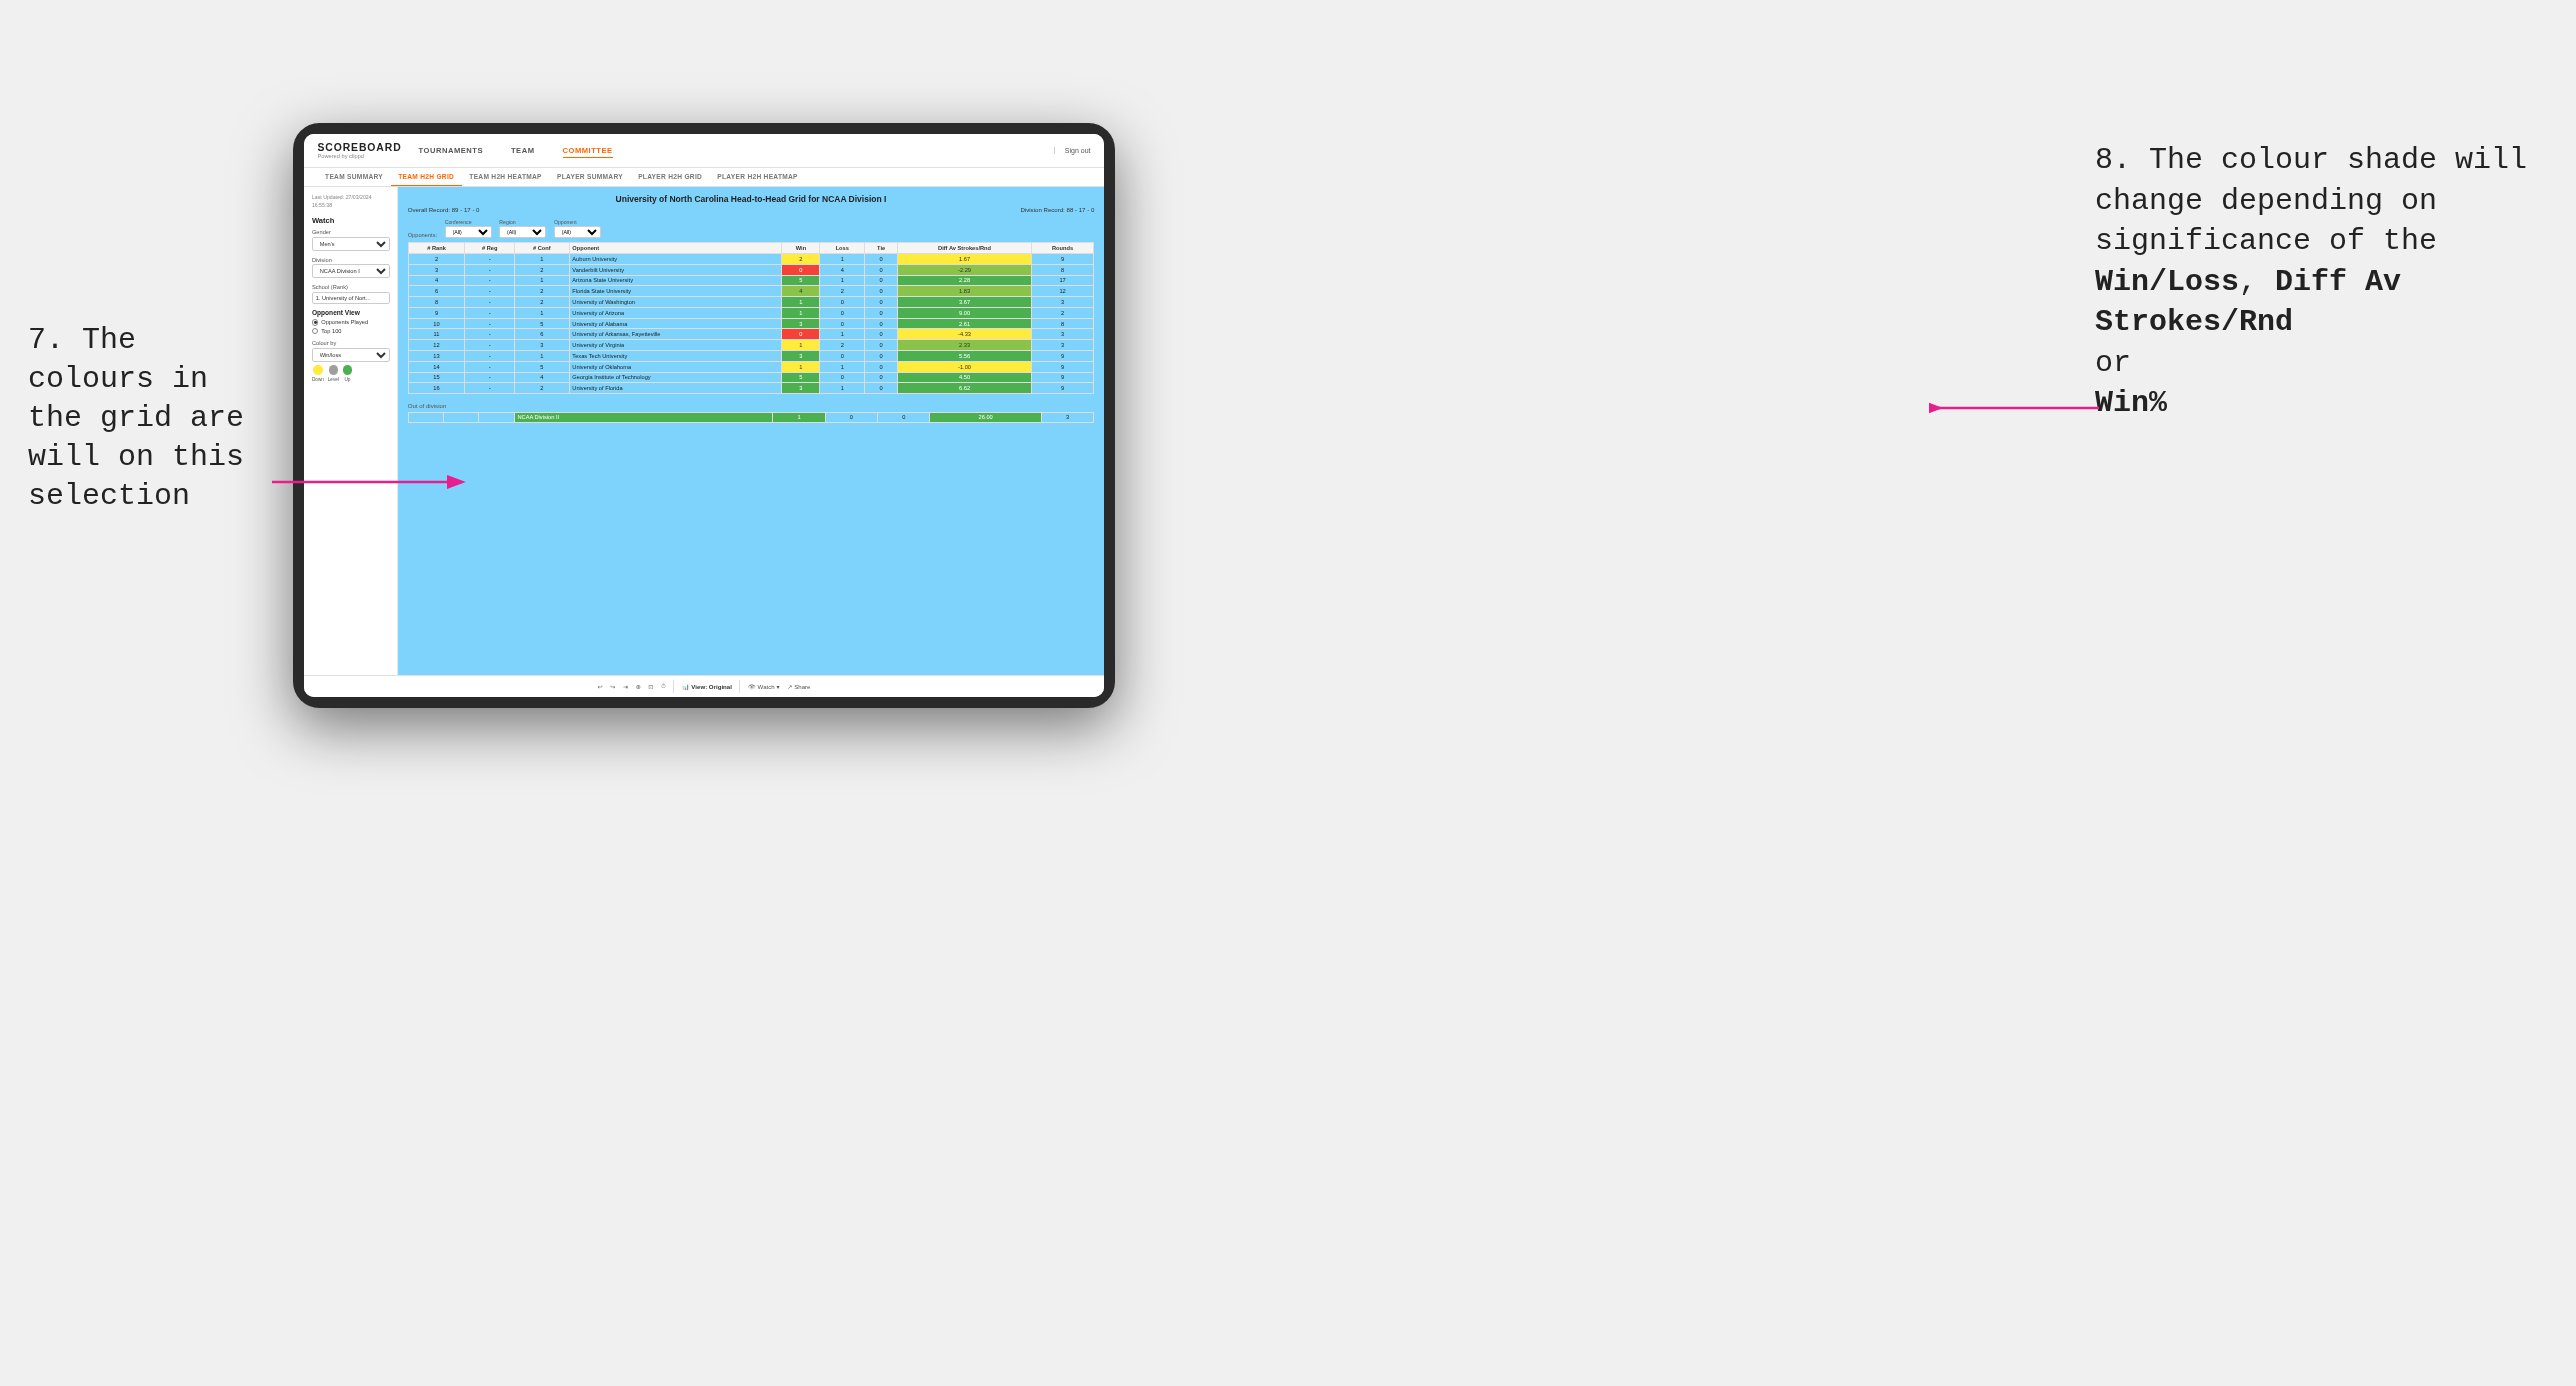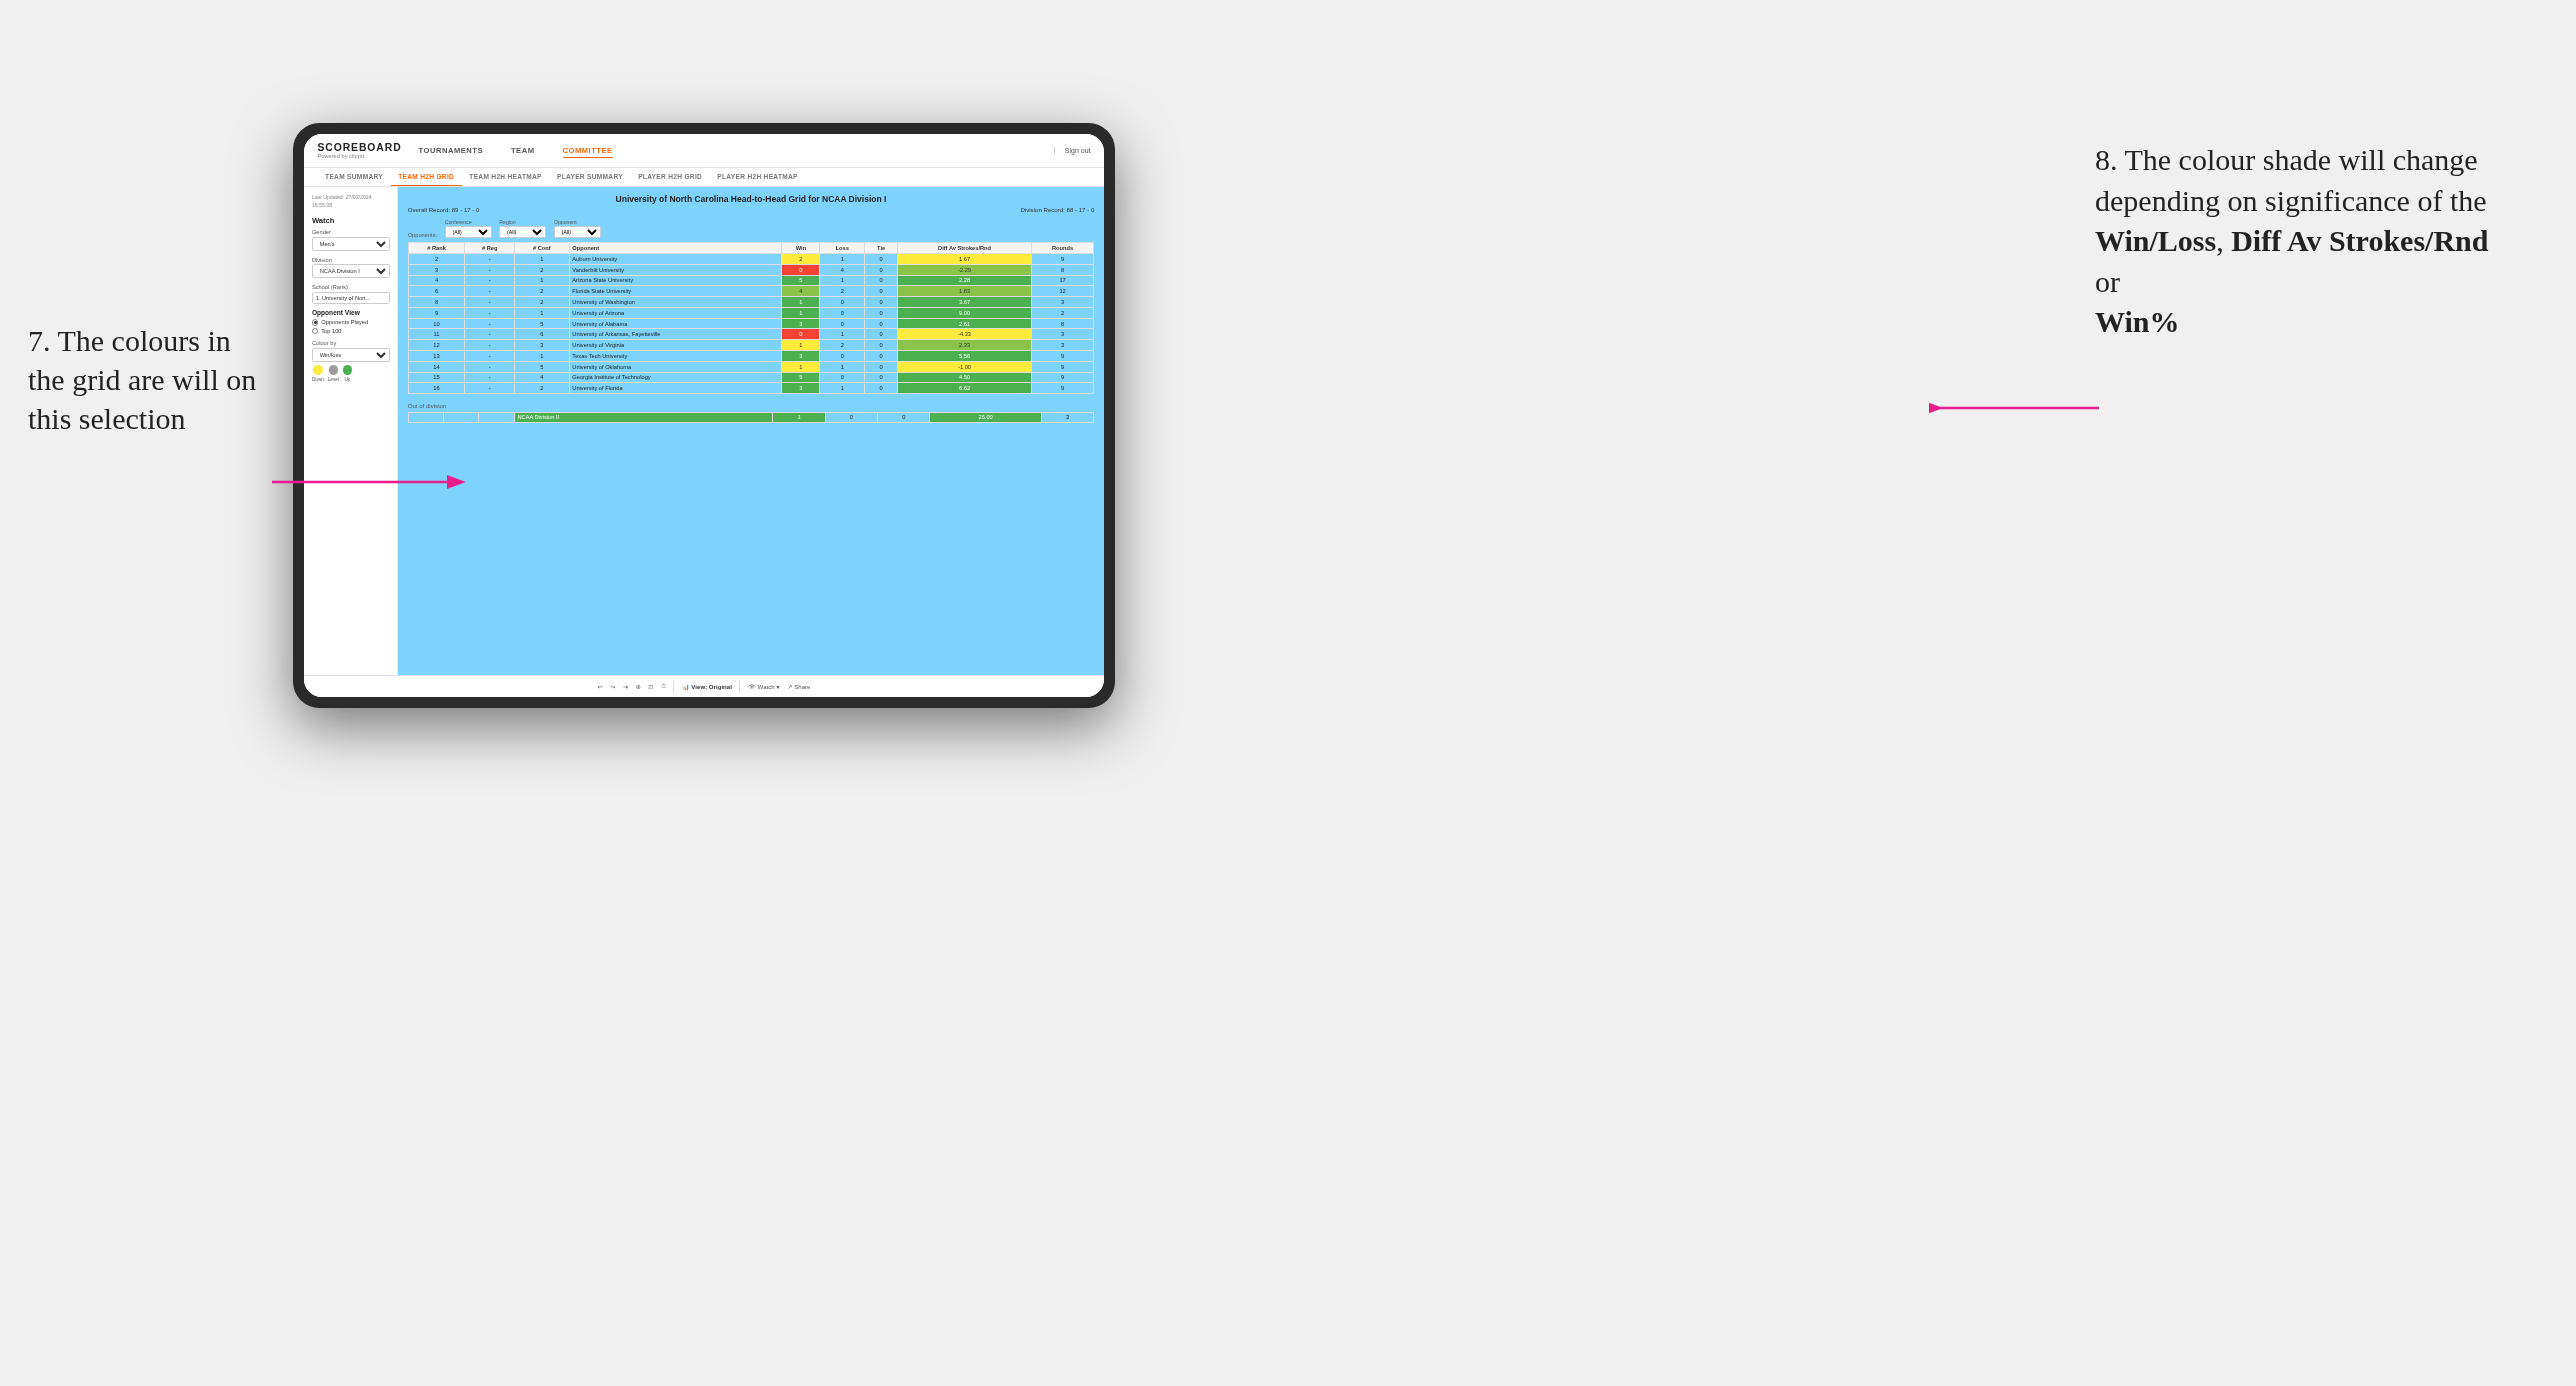--- a/index.html
+++ b/index.html
@@ -21,21 +21,21 @@
       height: 585px;
       background: #2a2a2a;
       border-radius: 26.4px;
       box-shadow: 0 19px 57px rgba(0,0,0,0.5);
       padding: 11.3px;
     }
     .tablet-screen {
       width: 100%;
       height: 100%;
       background: #fff;
-      border-radius: 18px;
+      border-radius: 10px;
       overflow: hidden;
       display: flex;
       flex-direction: column;
     }
 
     
     .app-header {
       display: flex;
       align-items: center;
       padding: 5.7px 13.2px;
@@ -333,21 +333,21 @@
     }
     .view-label {
       font-size: 6.1px;
       color: #333;
       font-weight: 600;
     }
 
     
     .annotation {
       position: absolute;
-      font-family: Liberation Serif, serif;
+      font-family: Liberation Mono, monospace;
     }
     .annotation-left {
       left: 28px;
       top: 321px;
       width: 246px;
       font-size: 30px;
       line-height: 1.3;
       color: #222;
     }
     .annotation-right {

